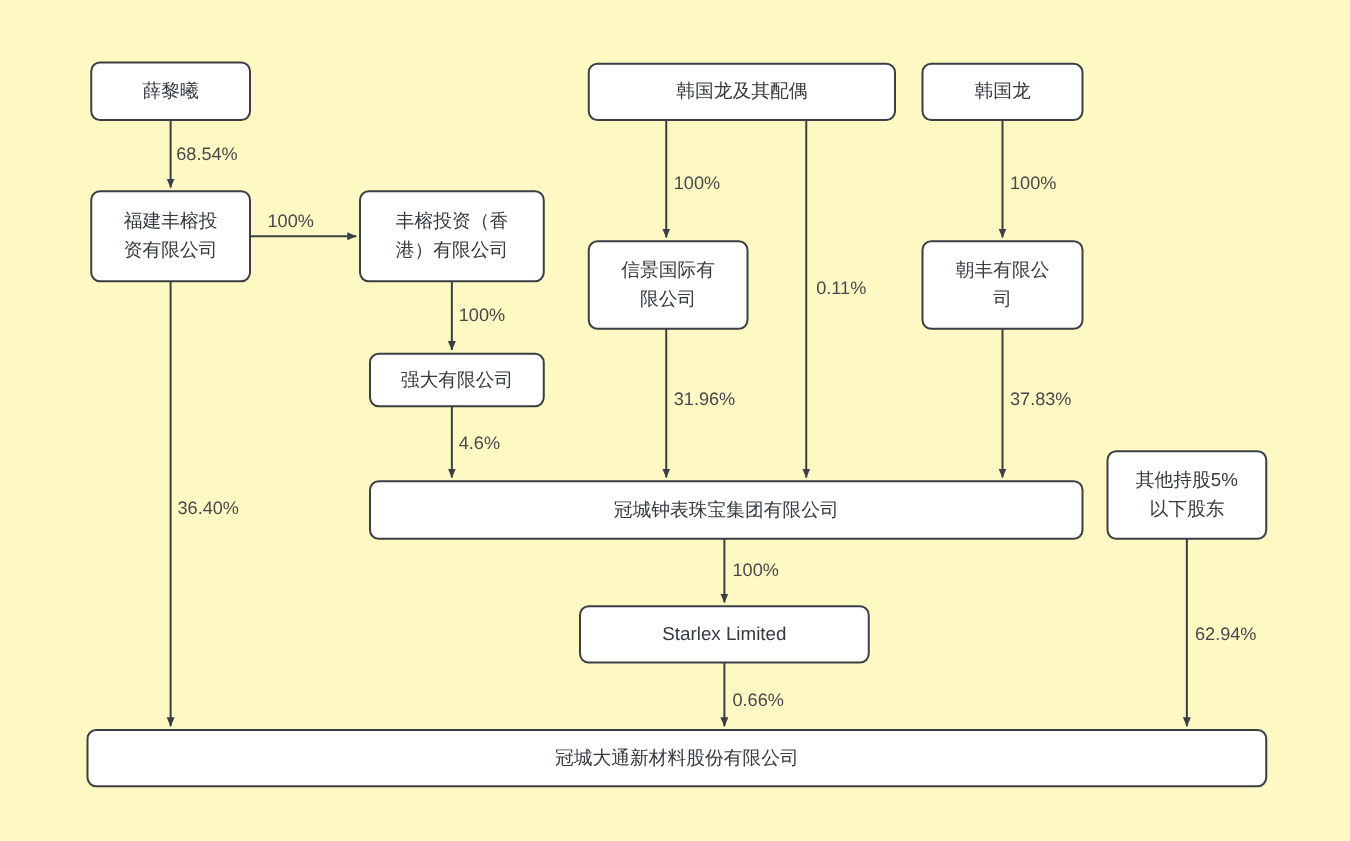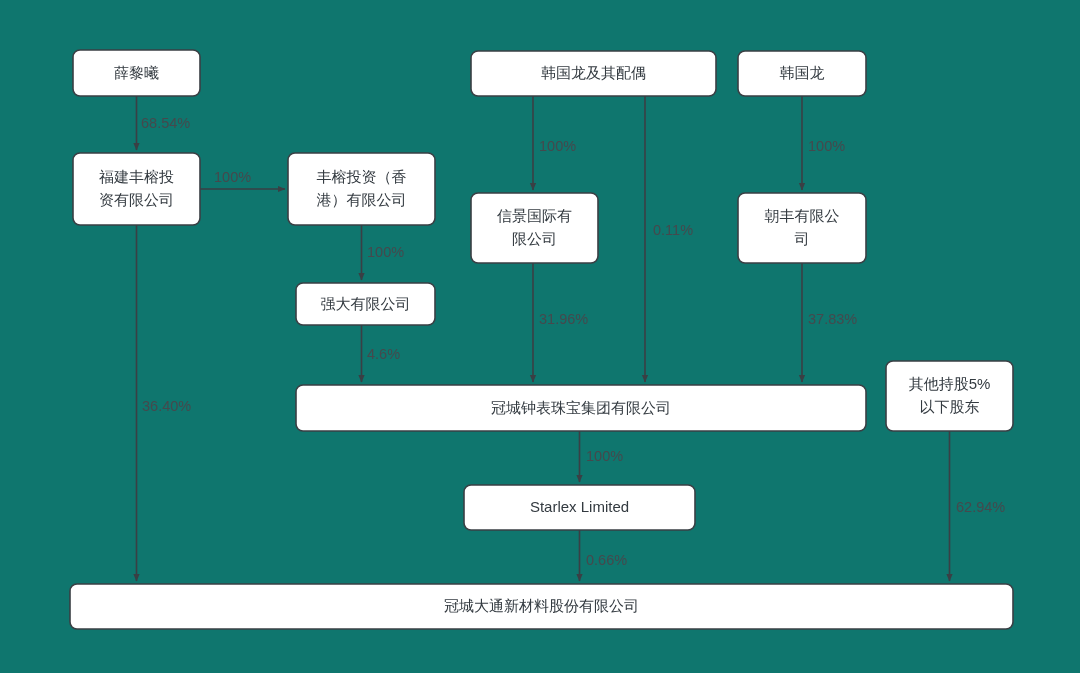--- a/index.html
+++ b/index.html
@@ -10,21 +10,21 @@
   body {
     width: 1080px;
     height: 673px;
     font-family: "Liberation Sans", "DejaVu Sans", sans-serif;
     overflow: hidden;
   }
   #diagram-root {
     position: relative;
     width: 1080px;
     height: 673px;
-    background: #0f766e;
+    background: #fef9c3;
   }
   svg#equity-diagram {
     display: block;
     width: 1080px;
     height: 673px;
   }
   .node-box {
     fill: #ffffff;
     stroke: #3a3f44;
     stroke-width: 1.6;

